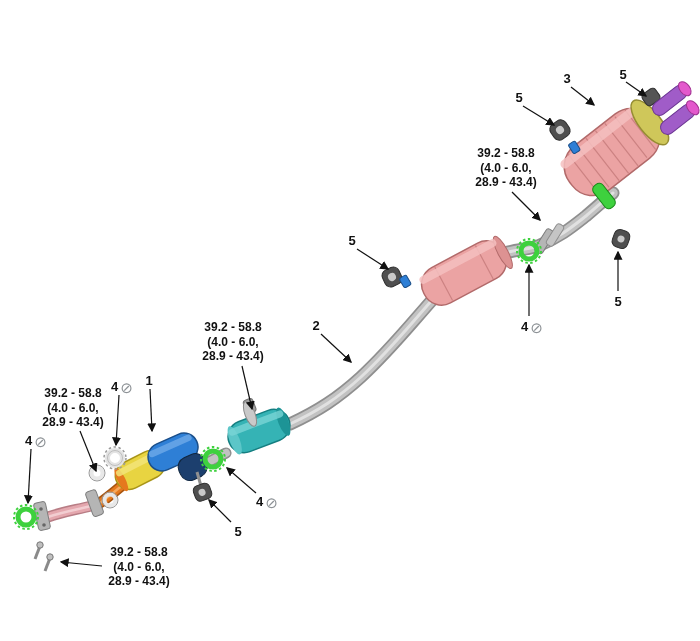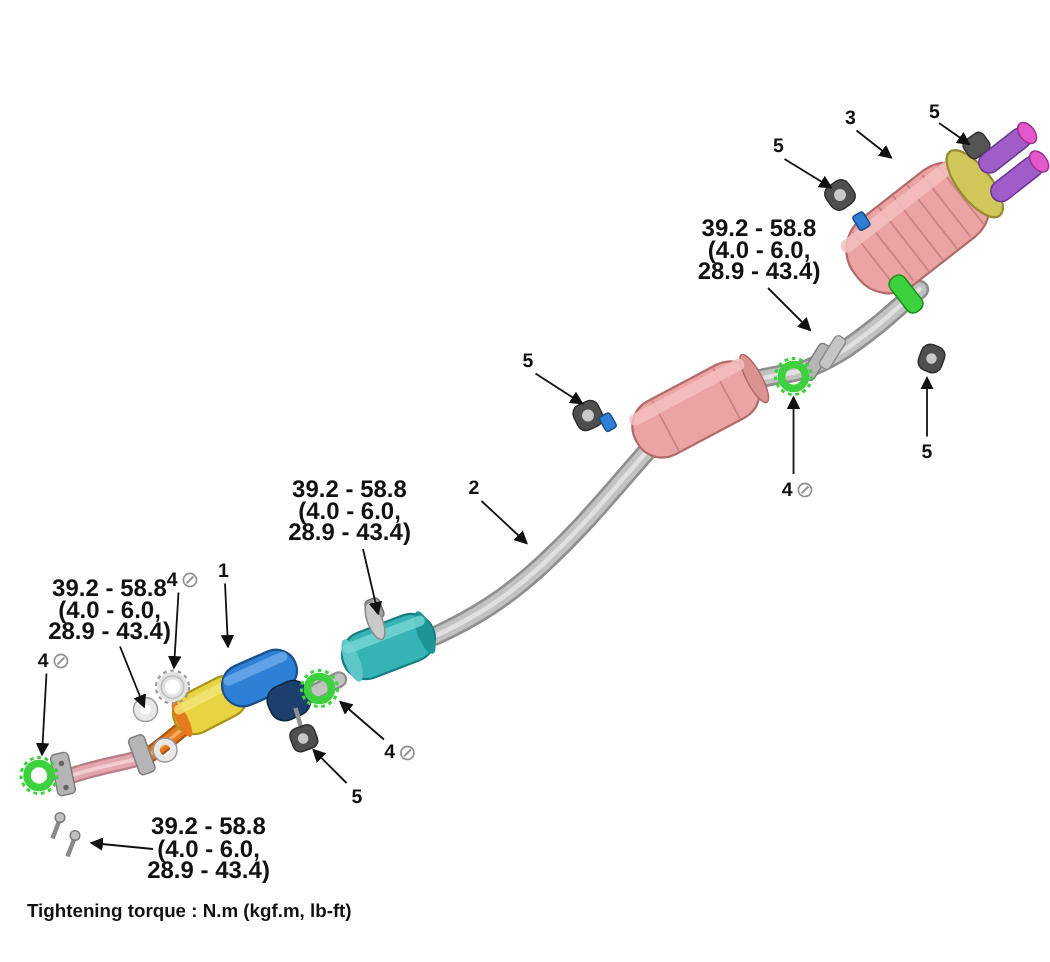--- a/index.html
+++ b/index.html
@@ -10,21 +10,21 @@
   .callout {
     position:absolute; transform:translate(-50%,-50%);
     font-size:13px; font-weight:bold; line-height:1;
     display:flex; align-items:center; gap:2px; white-space:nowrap;
   }
   .noreuse {
     color:#8d9296; font-size:15px; font-weight:normal; line-height:1; margin-top:2px;
   }
   .torque {
     position:absolute; transform:translate(-50%,-50%);
-    font-size:16px; font-weight:bold; text-align:center;
+    font-size:12px; font-weight:bold; text-align:center;
     line-height:14.5px; white-space:nowrap;
   }
   .footer {
     position:absolute; left:18px; top:600px;
     font-size:12.5px; font-weight:bold; white-space:nowrap;
   }
 </style>
 </head>
 <body>
 
@@ -286,15 +286,14 @@
     <div>39.2 - 58.8</div>
     <div>(4.0 - 6.0,</div>
     <div>28.9 - 43.4)</div>
   </div>
   <div class="torque" style="left:139px; top:567px;">
     <div>39.2 - 58.8</div>
     <div>(4.0 - 6.0,</div>
     <div>28.9 - 43.4)</div>
   </div>
 
-  <div class="footer">Tightening torque : N.m (kgf.m, lb-ft)</div>
 
 </div>
 
 </body></html>

